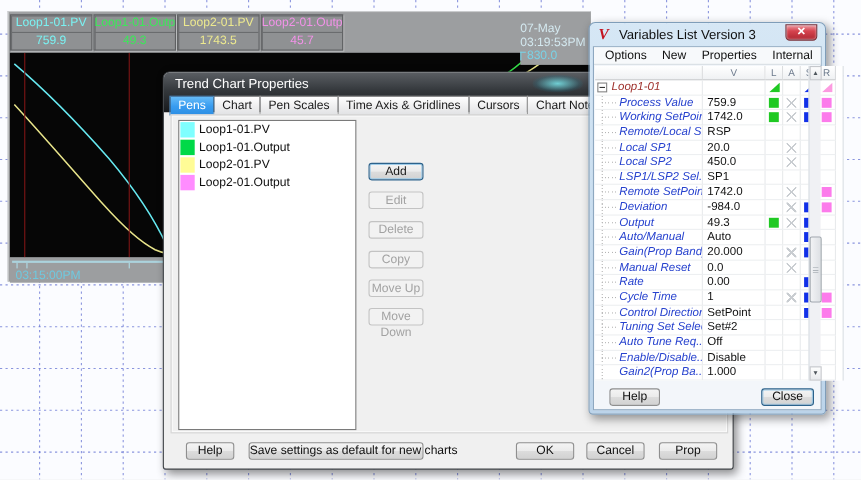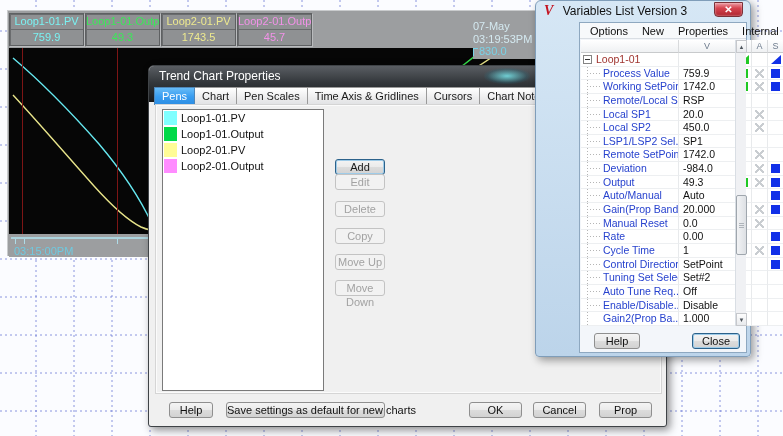--- a/index.html
+++ b/index.html
@@ -38,33 +38,33 @@
   .pen-item { height:16px; display:flex; align-items:center; }
   .pen-swatch { width:13px; height:14px; margin:1px 4px 1px 1px; }
   .pen-label { color:#101010; white-space:nowrap; }
   .side-btn { position:absolute; left:179px; width:50px; height:16px; font-size:11px; text-align:center; line-height:14px; background:linear-gradient(#F4F4F4,#EBEBEB 48%,#DCDCDC 52%,#D2D2D2); border:1px solid #ACACAC; border-radius:3px; color:#1A1A1A; }
   .side-btn.default { border-color:#2C628B; box-shadow:0 0 0 1px #9ECBE8 inset; }
   .side-btn.disabled { color:#A2A2A2; background:#F2F2F2; border-color:#C3C3C3; }
   #dlg-bottom { position:absolute; left:0; bottom:0; width:100%; height:33px; }
   .dlg-btn { position:absolute; top:9px; height:16px; font-size:11px; text-align:center; line-height:14px; background:linear-gradient(#F4F4F4,#EBEBEB 48%,#DCDCDC 52%,#D2D2D2); border:1px solid #8F8F8F; border-radius:3px; color:#101010; white-space:nowrap; }
 
   
-  #vars-window { position:absolute; left:535px; top:0; width:216px; height:357px; z-index:3; background:linear-gradient(#D6E7F5,#BCD4EA); border:1px solid #7F9DB9; border-radius:6px 6px 4px 4px; box-shadow:3px 3px 9px rgba(0,0,0,.4); }
+  #vars-window { position:absolute; left:535px; top:20px; width:216px; height:357px; z-index:3; background:linear-gradient(#D6E7F5,#BCD4EA); border:1px solid #7F9DB9; border-radius:6px 6px 4px 4px; box-shadow:3px 3px 9px rgba(0,0,0,.4); }
   #vars-titlebar { position:relative; height:20px; line-height:20px; padding-left:8px; color:#101010; font-size:12px; }
   #vars-icon { display:inline-block; font-family:"Liberation Serif", serif; font-style:italic; font-weight:bold; color:#C41320; font-size:14px; margin-right:6px; }
   #vars-close { position:absolute; top:1px; right:7px; width:29px; height:15px; background:linear-gradient(#EC9AA2,#D6444F 40%,#AE2630); border:1px solid #7A3138; border-radius:0 0 4px 4px; color:#FFF; font-size:10px; font-weight:bold; text-align:center; line-height:13px; box-shadow:inset 0 0 2px rgba(255,255,255,.7); }
-  #vars-body { position:absolute; left:3px; right:3px; top:21px; bottom:3px; background:#F3F6FA; border:1px solid #8EA8C0;margin-left:40px; }
+  #vars-body { position:absolute; left:3px; right:3px; top:21px; bottom:3px; background:#F3F6FA; border:1px solid #8EA8C0; }
   #vars-menubar { height:16px; background:#F7F9FB; border-bottom:1px solid #D9DEE4; display:flex; padding-left:10px; gap:14px; }
   .menu-item { line-height:16px; color:#101010; }
   #vars-table { position:absolute; left:1px; top:17px; width:226px; height:286px; background:#FFFFFF; overflow:hidden; border-right:1px solid #D9DEE4; }
   #vars-header { display:flex; height:13px; }
   .hdr-cell { background:linear-gradient(#FFFFFF,#EFF1F3); border-right:1px solid #D8DADC; border-bottom:1px solid #C8CACC; color:#6D7B8D; font-size:9px; text-align:center; line-height:12px; }
   .vrow { display:flex; height:13.65px; position:relative; }
   .cell { border-right:1px solid #E8EAEC; border-bottom:1px solid #EDEFF1; overflow:hidden; white-space:nowrap; }
-  .c-name { width:98px; position:relative; font-size:10.5px; line-height:13px; }
+  .c-name { width:98px; position:relative; font-size:10.5px; line-height:13px;font-style:italic; }
   .c-val { width:57px; font-size:10.5px; line-height:13px; color:#111; padding-left:4px; }
   .c-flag { width:16px; position:relative; }
   .vrow .lbl { color:#2742CE; position:absolute; left:22px; top:0; }
   .vrow.group .lbl { color:#A0342F; left:15px; }
   .expand-box { position:absolute; left:2px; top:2px; width:9px; height:9px; border:1px solid #848484; background:#FFF; }
   .expand-box::after { content:""; position:absolute; left:1px; top:3px; width:5px; height:1px; background:#333; }
   .tree-v { position:absolute; left:6px; top:0; bottom:0; width:1px; background:repeating-linear-gradient(#B5B5B5 0 1px, transparent 1px 3px); }
   .tree-h { position:absolute; left:6px; top:6px; width:13px; height:1px; background:repeating-linear-gradient(90deg,#B5B5B5 0 1px, transparent 1px 3px); }
   .sq { position:absolute; left:3px; top:2px; width:9px; height:9px; }
   .sq.green{ background:#1FC923; } .sq.blue{ background:#1130E8; } .sq.pink{ background:#FC7BEB; }
@@ -191,21 +191,21 @@
         <div class="pen-item">
           <span class="pen-swatch" style="background: rgb(255, 252, 150);"></span>
           <span class="pen-label">Loop2-01.PV</span>
         </div>
         <div class="pen-item">
           <span class="pen-swatch" style="background: rgb(255, 140, 255);"></span>
           <span class="pen-label">Loop2-01.Output</span>
         </div>
       </div>
     <div id="side-buttons">
-        <button class="side-btn default" style="top: 54px;">Add</button>
+        <button class="side-btn default" style="top: 43px;">Add</button>
         <button class="side-btn disabled" disabled="" style="top: 69px;">Edit</button>
         <button class="side-btn disabled" disabled="" style="top: 96px;">Delete</button>
         <button class="side-btn disabled" disabled="" style="top: 123px;">Copy</button>
         <button class="side-btn disabled" disabled="" style="top: 149px;">Move Up</button>
         <button class="side-btn disabled" disabled="" style="top: 175px;">Move Down</button>
       </div>
   </div>
   <div id="dlg-bottom">
     <button class="dlg-btn" style="left:20px;width:44px">Help</button>
     <button class="dlg-btn" style="left:77px;width:159px">Save settings as default for new charts</button>

